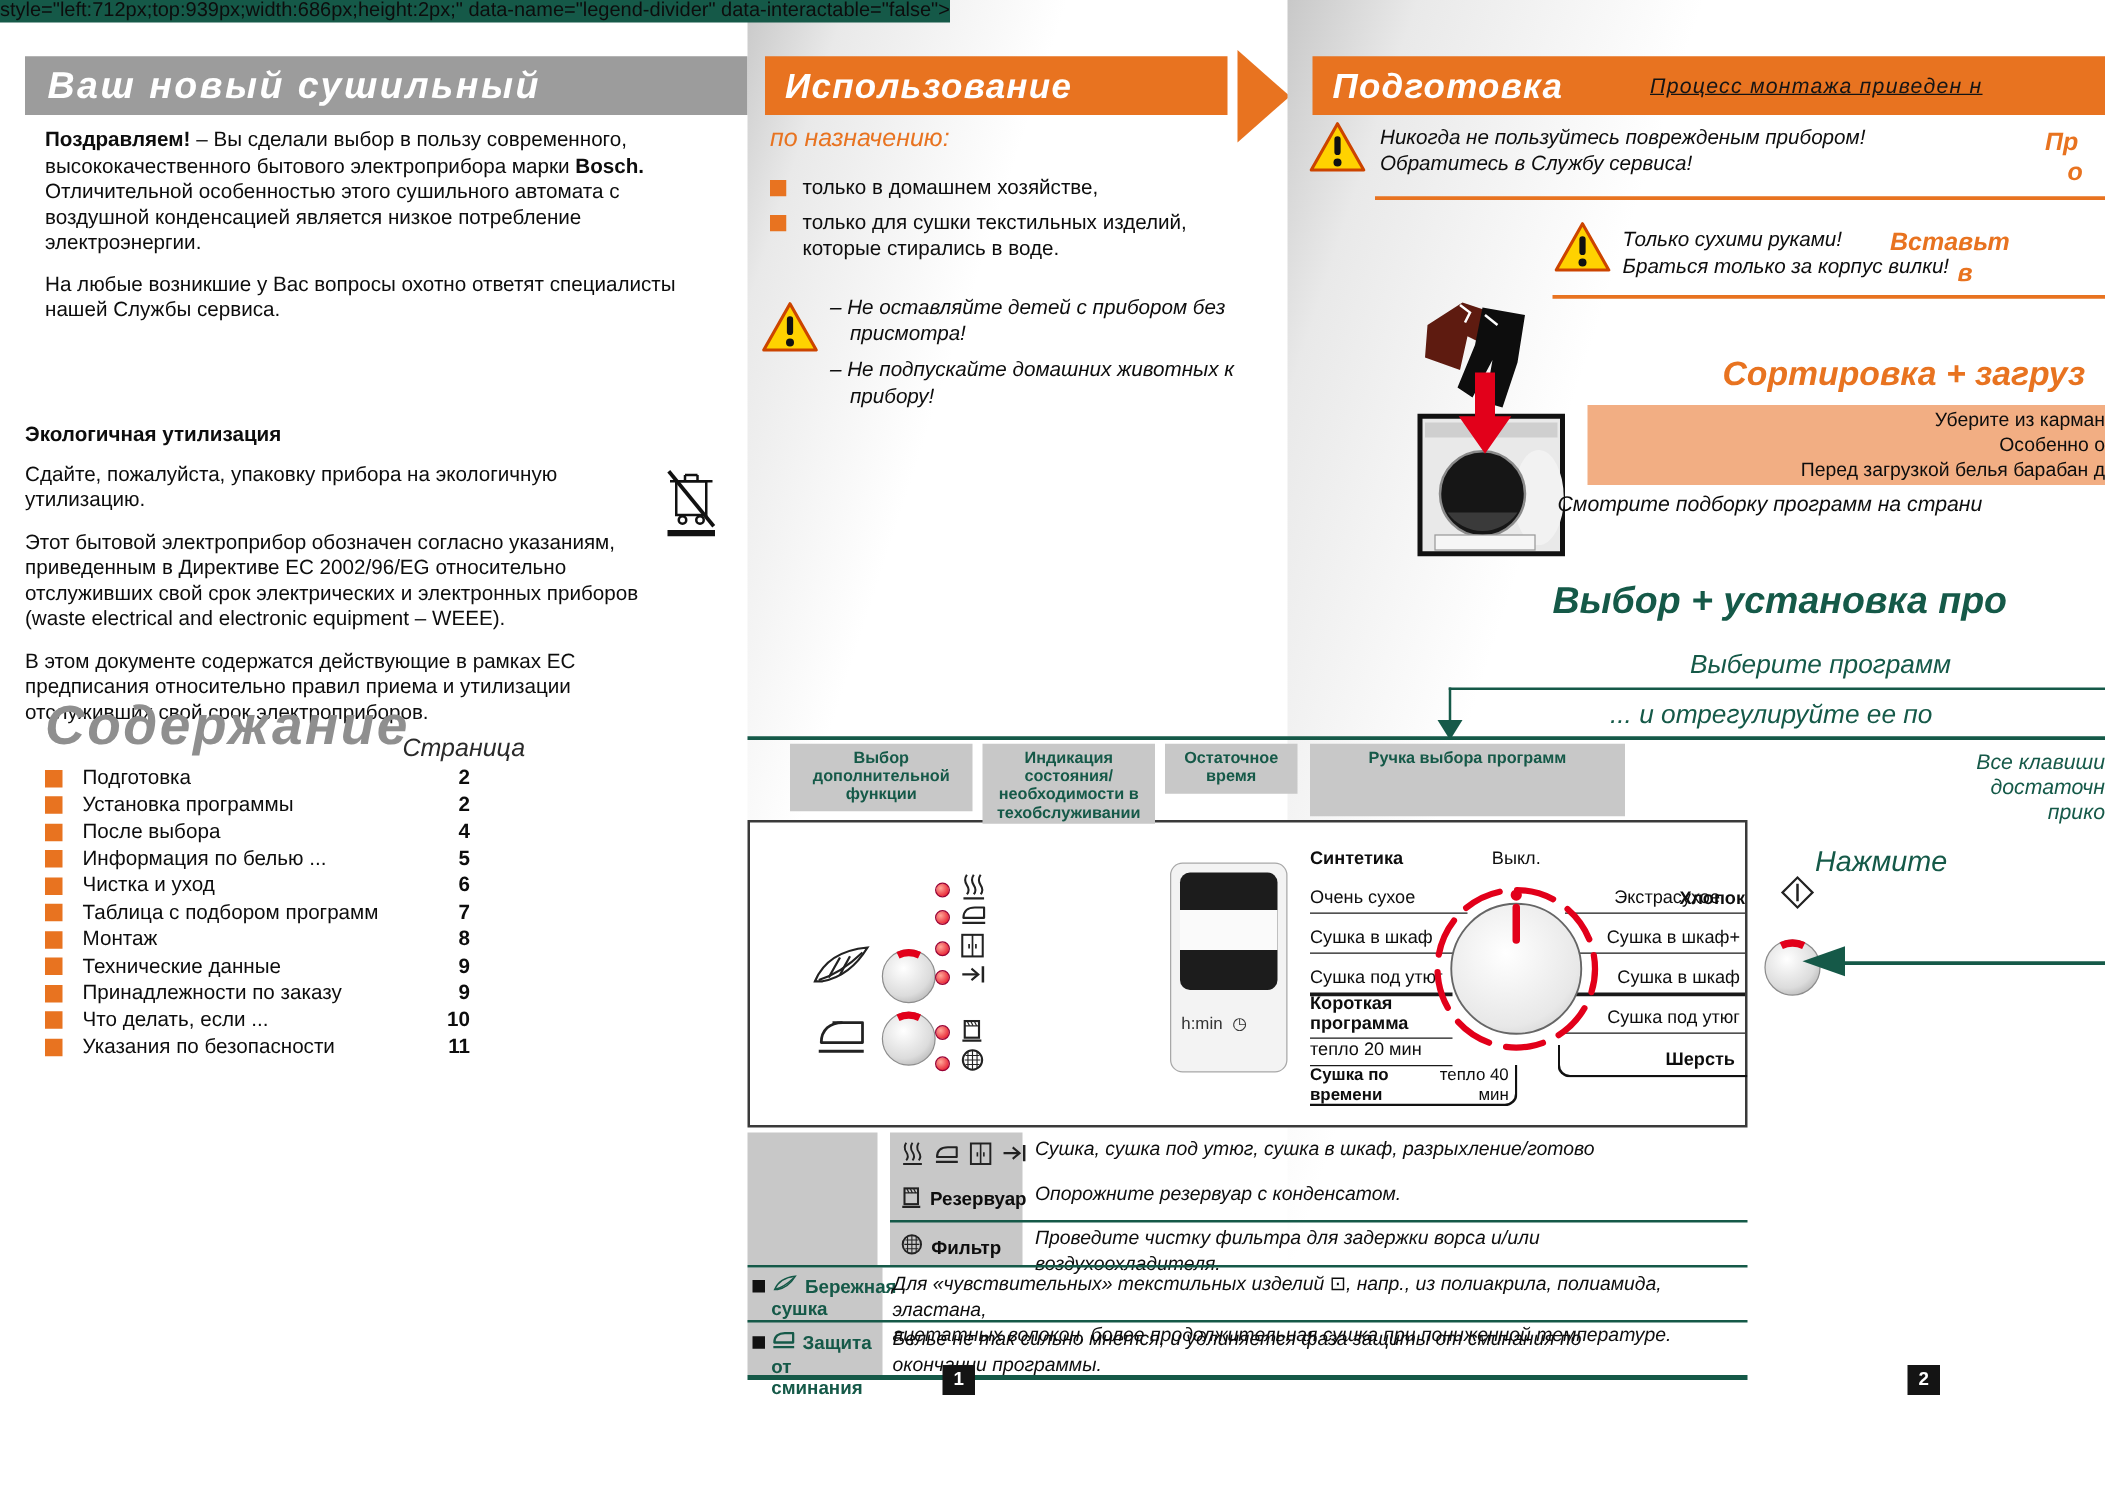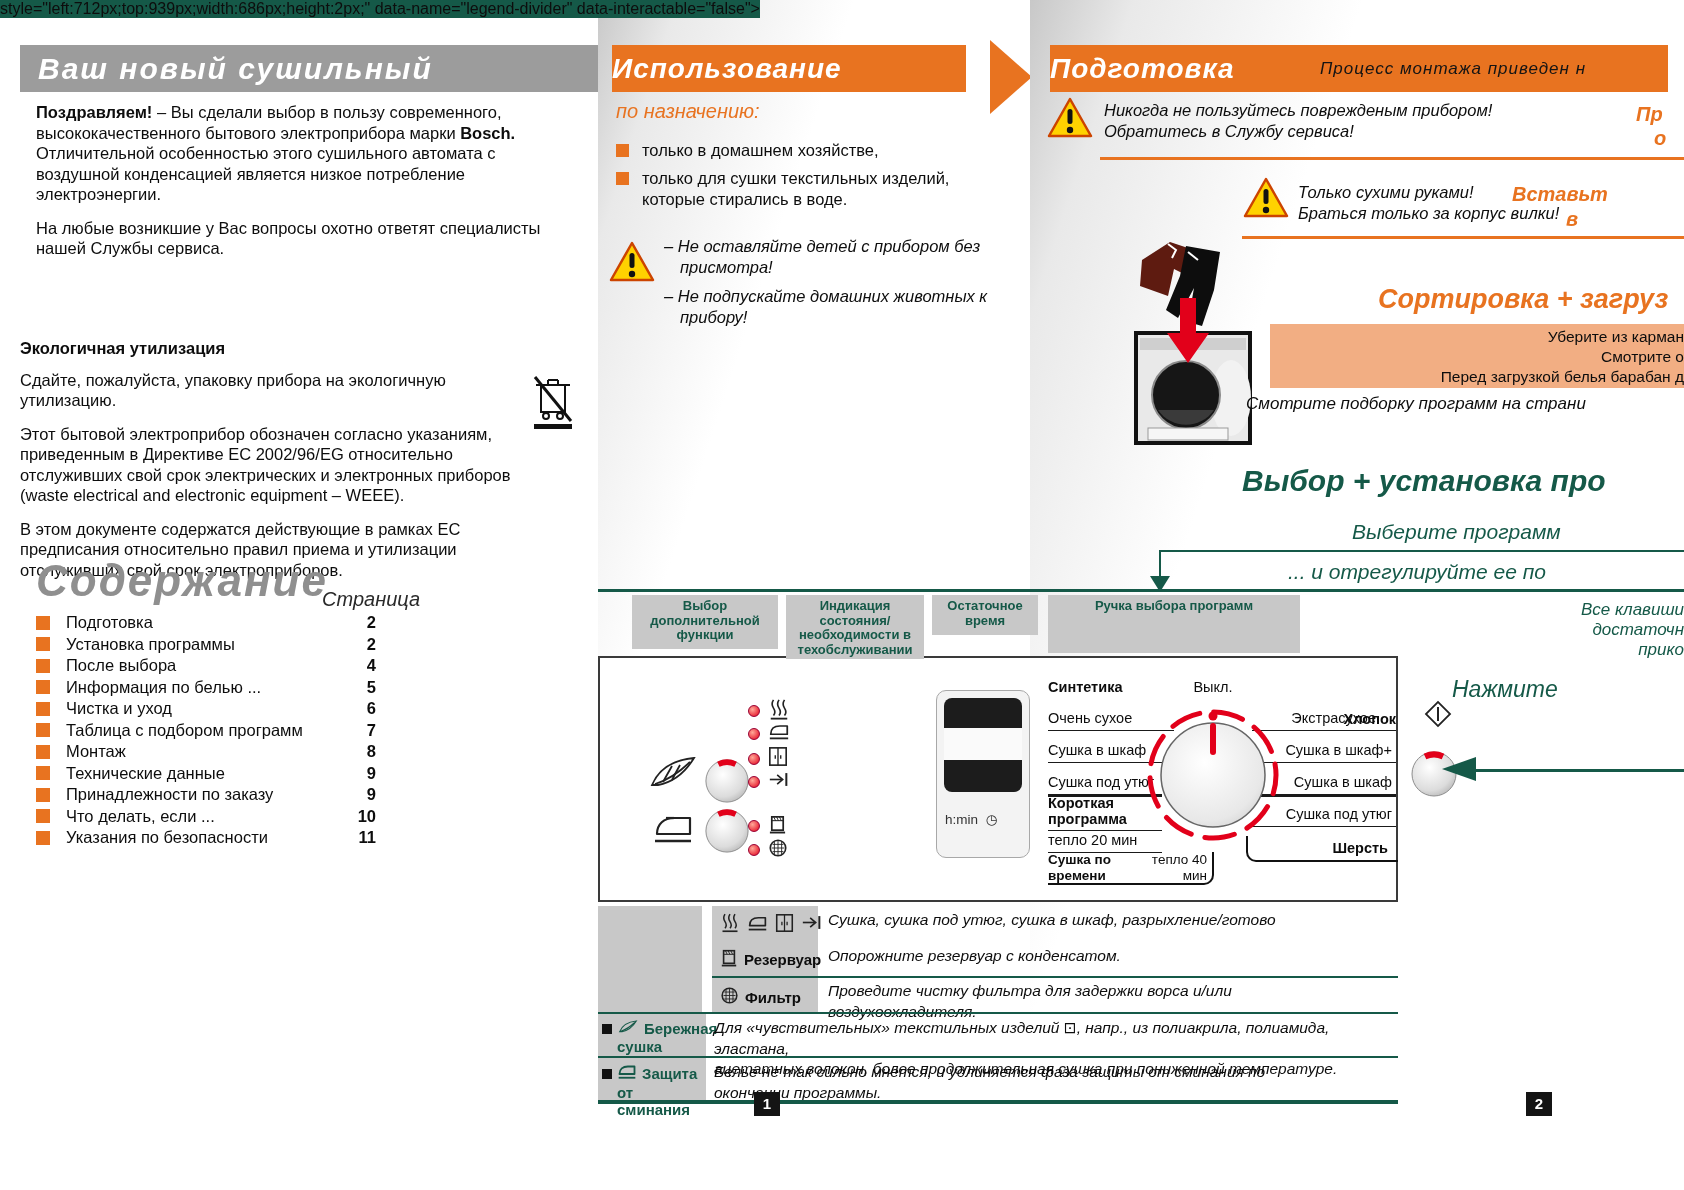--- a/index.html
+++ b/index.html
@@ -8,21 +8,21 @@
   .abs{position:absolute;}
   .it{font-style:italic;}
   .b{font-weight:bold;}
   .tl{color:#155948;}
   .or{color:#e87320;}
   .nowrap{white-space:nowrap;}
   .txt{font-size:16.5px;line-height:20.5px;}
   .txt p{margin:0 0 13px 0;}
   .bar{height:47px;line-height:47px;color:#fff;font-weight:bold;font-style:italic;}
   .gbar{background:#9c9c9c;font-size:30px;letter-spacing:2px;padding-left:18px;}
-  .obar{background:#e87320;font-size:28px;letter-spacing:1px;}
+  .obar{background:#e87320;font-size:28px;letter-spacing:1px;padding-left:16px;}
   .page2bg{background:linear-gradient(108deg,#c8c8c8 0%,#e9e9e9 10%,#ffffff 32%);}
   .tocrow{display:flex;align-items:center;height:21.5px;position:relative;}
   .tocsq{width:14px;height:14px;background:#e87320;margin-right:16px;flex:0 0 auto;}
   .tocnum{position:absolute;right:0;font-weight:bold;}
   .bullsq{width:13px;height:13px;background:#e87320;margin-top:4px;margin-right:13px;flex:0 0 auto;}
   .wline{font-size:16.5px;line-height:21px;font-style:italic;}
   .rule-o{background:#e87320;height:3px;}
   .rule-t{background:#155948;}
   .gbox{background:#c8c8c8;color:#155948;font-weight:bold;font-size:13px;line-height:14.5px;
         text-align:center;padding-top:4px;box-sizing:border-box;}
@@ -182,21 +182,21 @@
   </div>
   <div class="abs" style="left:664px;top:236px;width:330px;">
     <div class="wline" style="margin-bottom:8px;padding-left:16px;text-indent:-16px;">– Не оставляйте детей с прибором без присмотра!</div>
     <div class="wline" style="padding-left:16px;text-indent:-16px;">– Не подпускайте домашних животных к прибору!</div>
   </div>
 
   <div class="abs page2bg" style="left:1030px;top:0;width:654px;height:1190px;"></div>
 
   <div class="abs bar obar" style="left:1050px;top:45px;width:618px;">
     <span>Подготовка</span>
-    <span class="abs it" style="left:270px;top:0;font-size:17px;color:#141414;font-weight:normal;white-space:nowrap;">Процесс  монтажа  приведен  н</span>
+    <span class="abs it" style="left:270px;top:0;font-size:17px;color:#141414;font-weight:normal;white-space:nowrap;text-decoration:underline;">Процесс  монтажа  приведен  н</span>
   </div>
 
   <div class="abs" style="left:1046px;top:96px;">
     <svg width="48" height="44" viewBox="0 0 48 44">
       <path d="M24 3 L45 40 L3 40 Z" fill="#ffd200" stroke="#cc4400" stroke-width="2.5" stroke-linejoin="round"></path>
       <rect x="21.5" y="13" width="5" height="15" rx="2.5" fill="#111"></rect>
         <circle cx="24" cy="34" r="3.2" fill="#111"></circle>
     </svg>
   </div>
   <div class="abs wline" style="left:1104px;top:100px;width:440px;">
@@ -239,21 +239,21 @@
       <path d="M58 8 L92 14 L86 52 L74 88 L60 84 L66 50 L50 80 L38 72 L52 38 Z" fill="#0d0d0d"></path>
       <path d="M60 14 L70 22" stroke="#fff" stroke-width="2"></path>
       <path d="M52 60 h16 v35 h13 l-21 30 l-21 -30 h13 z" fill="#e2001a"></path>
     </svg>
   </div>
 
   <div class="abs it b or nowrap" style="left:1378px;top:284px;font-size:27px;">Сортировка + загруз</div>
 
   <div class="abs peach" style="left:1270px;top:324px;width:414px;height:64px;font-size:15.5px;line-height:20px;text-align:right;padding-top:3px;box-sizing:border-box;">
     <div>Уберите из карман</div>
-    <div>Смотрите о</div>
+    <div>Особенно о</div>
     <div>Перед загрузкой белья барабан д</div>
   </div>
   <div class="abs it nowrap" style="left:1246px;top:394px;font-size:17px;">Смотрите подборку программ на страни</div>
 
   <div class="abs it b tl nowrap" style="left:1242px;top:464px;font-size:30px;">Выбор + установка про</div>
   <div class="abs it tl nowrap" style="left:1352px;top:520px;font-size:21px;">Выберите программ</div>
 
   <div class="abs rule-t" style="left:1159px;top:550px;width:525px;height:2px;"></div>
   <div class="abs rule-t" style="left:1159px;top:550px;width:2px;height:28px;"></div>
   <div class="abs" style="left:1150px;top:576px;width:0;height:0;border-left:10px solid transparent;border-right:10px solid transparent;border-top:16px solid #155948;"></div>

